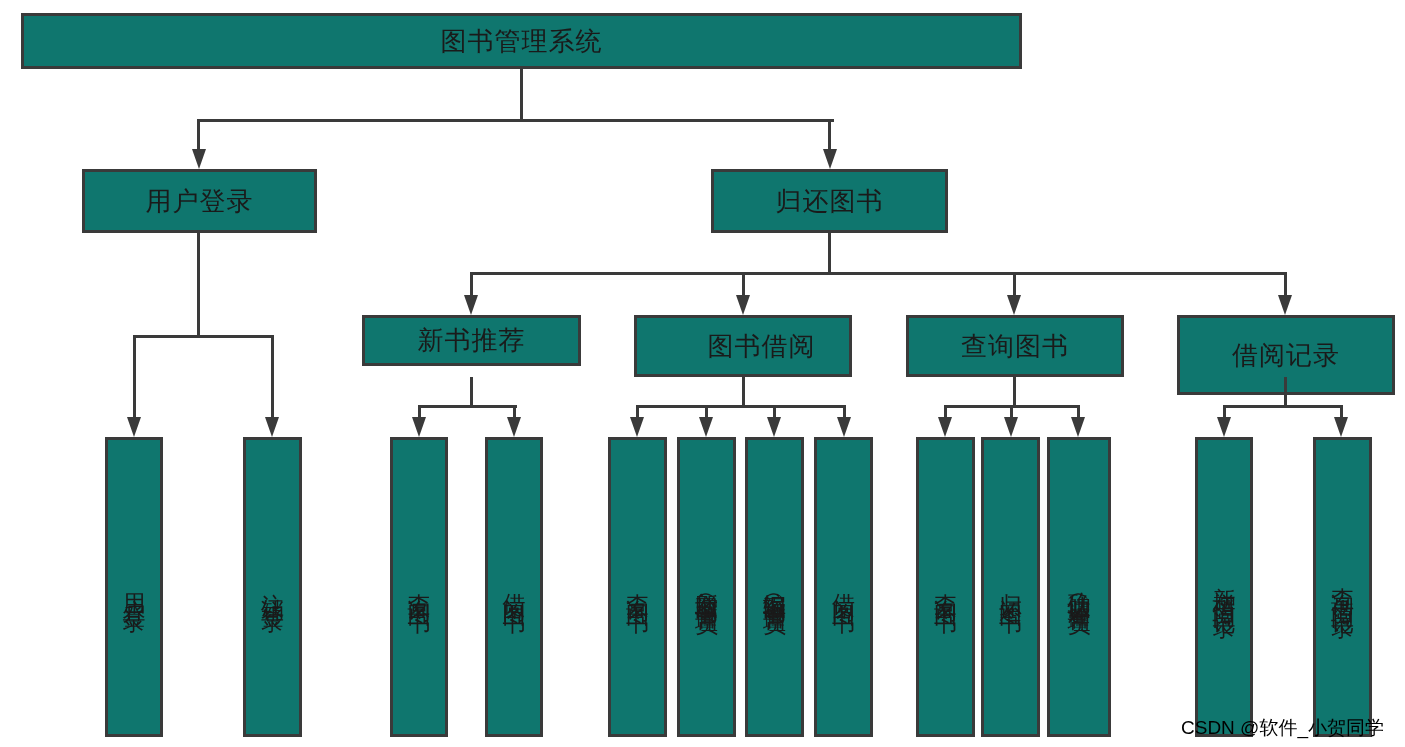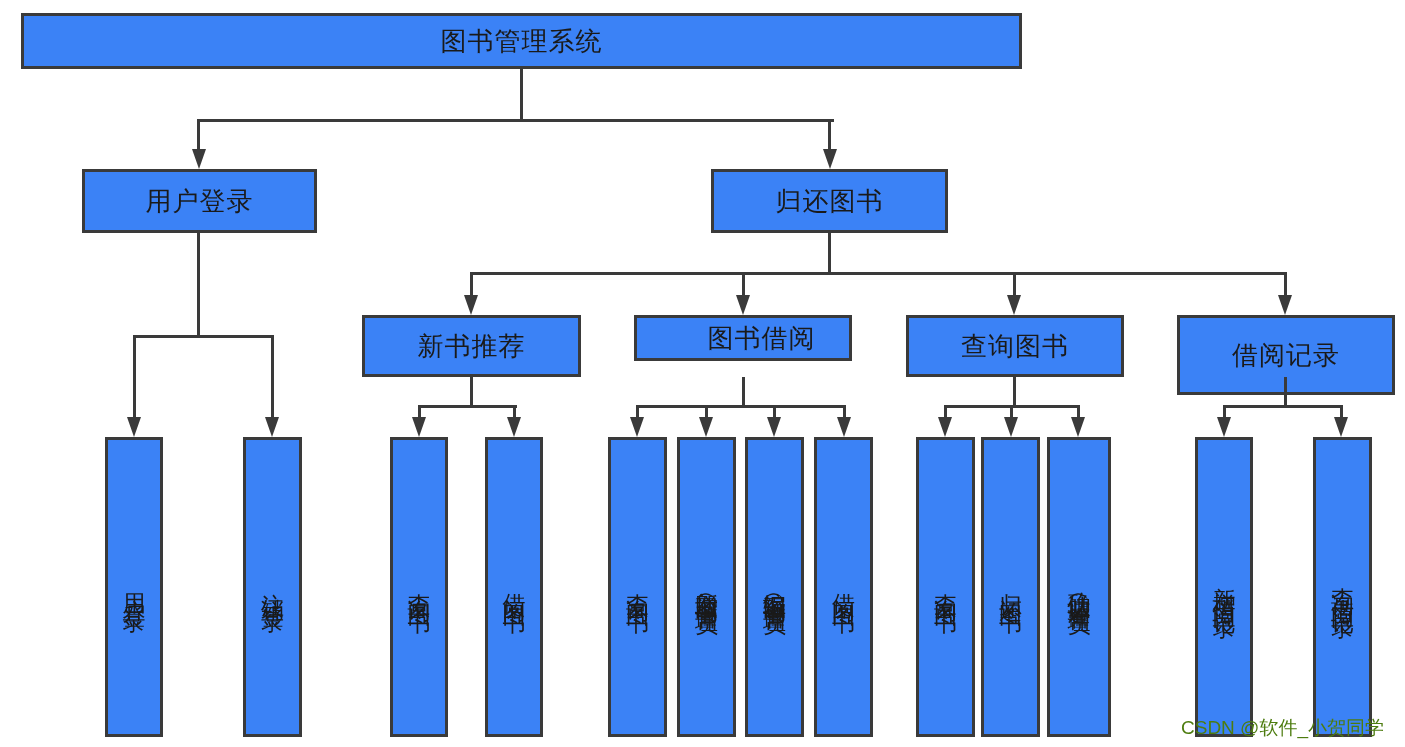--- a/index.html
+++ b/index.html
@@ -11,21 +11,21 @@
     position: relative;
     width: 1405px;
     height: 747px;
     background: #ffffff;
     overflow: hidden;
   }
   .box {
     position: absolute;
     box-sizing: border-box;
     border: 3px solid #3a3a3a;
-    background: #3b82f6;
+    background: #0f766e;
     display: flex;
     align-items: center;
     justify-content: center;
   }
   .hlabel {
     font-size: 26px;
     color: #1a1a1a;
     letter-spacing: 1px;
     white-space: nowrap;
   }
@@ -49,21 +49,21 @@
     width: 0; height: 0;
     border-left: 7px solid transparent;
     border-right: 7px solid transparent;
     border-top: 20px solid #3a3a3a;
   }
   .watermark {
     position: absolute;
     left: 1181px;
     top: 715px;
     font-size: 19px;
-    color: #4d7c0f;
+    color: #000000;
     white-space: nowrap;
     z-index: 10;
   }
 </style>
 </head>
 <body>
 
 <div id="stage">
 
   <div class="box" style="left:21px; top:13px; width:1001px; height:56px;">
@@ -101,24 +101,24 @@
     <div class="vline" style="left:470px; top:272px; height:23px;"></div>
     <div class="ahead" style="left:464px; top:295px;"></div>
     <div class="vline" style="left:742px; top:272px; height:23px;"></div>
     <div class="ahead" style="left:736px; top:295px;"></div>
     <div class="vline" style="left:1013px; top:272px; height:23px;"></div>
     <div class="ahead" style="left:1007px; top:295px;"></div>
     <div class="vline" style="left:1284px; top:272px; height:23px;"></div>
     <div class="ahead" style="left:1278px; top:295px;"></div>
   </div>
 
-  <div class="box" style="left:362px; top:315px; width:219px; height:62px;">
+  <div class="box" style="left:362px; top:315px; width:219px; height:51px;">
     <span class="hlabel">新书推荐</span>
   </div>
-  <div class="box" style="left:634px; top:315px; width:218px; height:46px;padding-left:37px;">
+  <div class="box" style="left:634px; top:315px; width:218px; height:62px;padding-left:37px;">
     <span class="hlabel">图书借阅</span>
   </div>
   <div class="box" style="left:906px; top:315px; width:218px; height:62px;">
     <span class="hlabel">查询图书</span>
   </div>
   <div class="box" style="left:1177px; top:315px; width:218px; height:80px;">
     <span class="hlabel">借阅记录</span>
   </div>
 
   <div>

